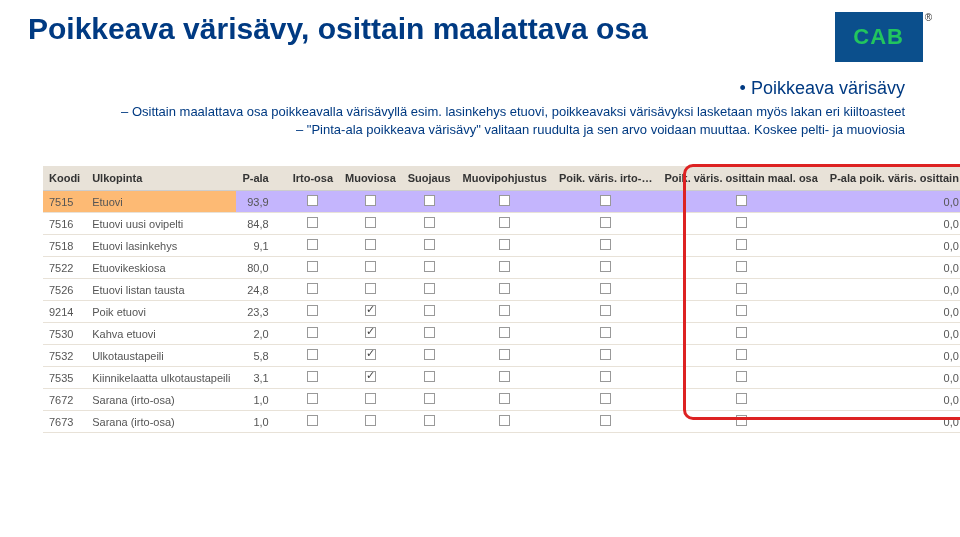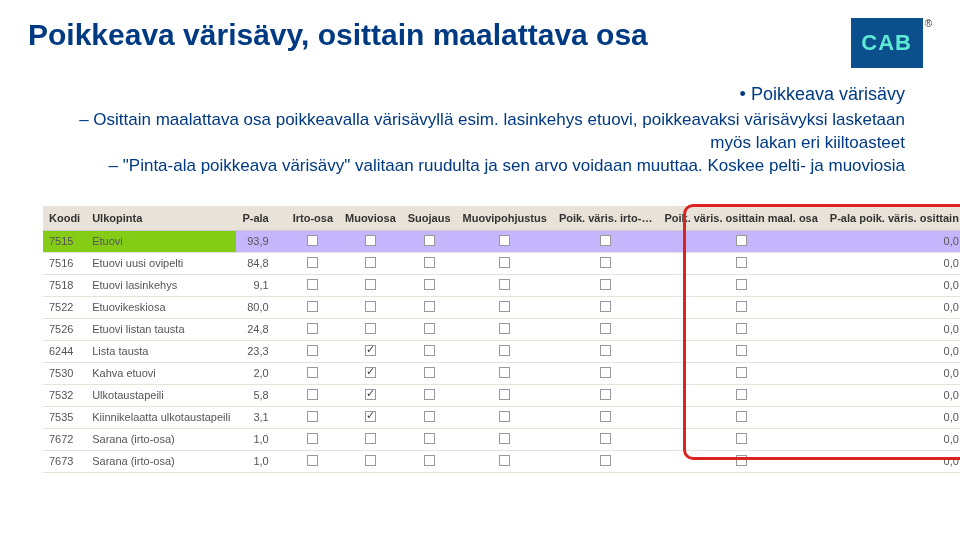--- a/index.html
+++ b/index.html
@@ -9,40 +9,40 @@
     font-family: Arial, Helvetica, sans-serif;
     background: #fff;
     color: #333;
     position: relative;
     font-size: 12px;
   }
   .header {
     display: flex;
     justify-content: space-between;
     align-items: flex-start;
-    padding: 18px 28px 6px 28px;
+    padding: 12px 28px 6px 28px;
   }
   .title {
     color: #003a82;
     font-size: 30px;
     font-weight: bold;
   }
   .logo-wrap {
     position: relative;
     display: flex;
     align-items: flex-start;
   }
   .logo {
-    width: 72px;
+    width: 88px;
     height: 50px;
     background: #0b4f8c;
     display: flex;
     align-items: center;
     justify-content: center;
-    color: #5eead4;
+    color: #22c55e;
     font-weight: bold;
     font-size: 22px;
     letter-spacing: 1px;
   }
   .reg {
     font-size: 10px;
     margin-left: 2px;
   }
   .bullets {
     padding: 10px 55px 10px 55px;
@@ -51,21 +51,21 @@
     text-align: right;
   }
   .bullet-main::before {
     content: "• ";
   }
   .bullet-main {
     margin-bottom: 4px;
   }
   .sub {
     margin-left: 30px;
-    font-size: 17px;
+    font-size: 13px;
     line-height: 1.35;
   }
   .sub::before {
     content: "– ";
     margin-left: -16px;
   }
   .table-wrap {
     margin-top: 18px;
     position: relative;
     margin-left: 43px;
@@ -85,21 +85,21 @@
     color: #333;
     white-space: nowrap;
   }
   tbody td {
     padding: 4px 6px;
     border-bottom: 1px solid #e8e2d8;
     white-space: nowrap;
   }
   tbody tr.sel td { background: #c4b5fd; }
   tbody tr.sel td:first-child,
-  tbody tr.sel td:nth-child(2) { background: #84cc16; }
+  tbody tr.sel td:nth-child(2) { background: #fdba74; }
   .num { text-align: right; padding-right: 18px; }
   .chk {
     width: 11px; height: 11px;
     border: 1px solid #999;
     display: inline-block;
     background: #fff;
     position: relative;
   }
   .chk.checked::after {
     content: "✓";
@@ -211,22 +211,22 @@
           <td class="num">24,8</td>
           <td class="center"><span class="chk"></span></td>
           <td class="center"><span class="chk"></span></td>
           <td class="center"><span class="chk"></span></td>
           <td class="center"><span class="chk"></span></td>
           <td class="center"><span class="chk"></span></td>
           <td class="center"><span class="chk"></span></td>
           <td class="num">0,0</td>
         </tr>
         <tr>
-          <td>6244</td>
-          <td>Lista tausta</td>
+          <td>9214</td>
+          <td>Poik etuovi</td>
           <td class="num">23,3</td>
           <td class="center"><span class="chk"></span></td>
           <td class="center"><span class="chk checked"></span></td>
           <td class="center"><span class="chk"></span></td>
           <td class="center"><span class="chk"></span></td>
           <td class="center"><span class="chk"></span></td>
           <td class="center"><span class="chk"></span></td>
           <td class="num">0,0</td>
         </tr>
         <tr>

